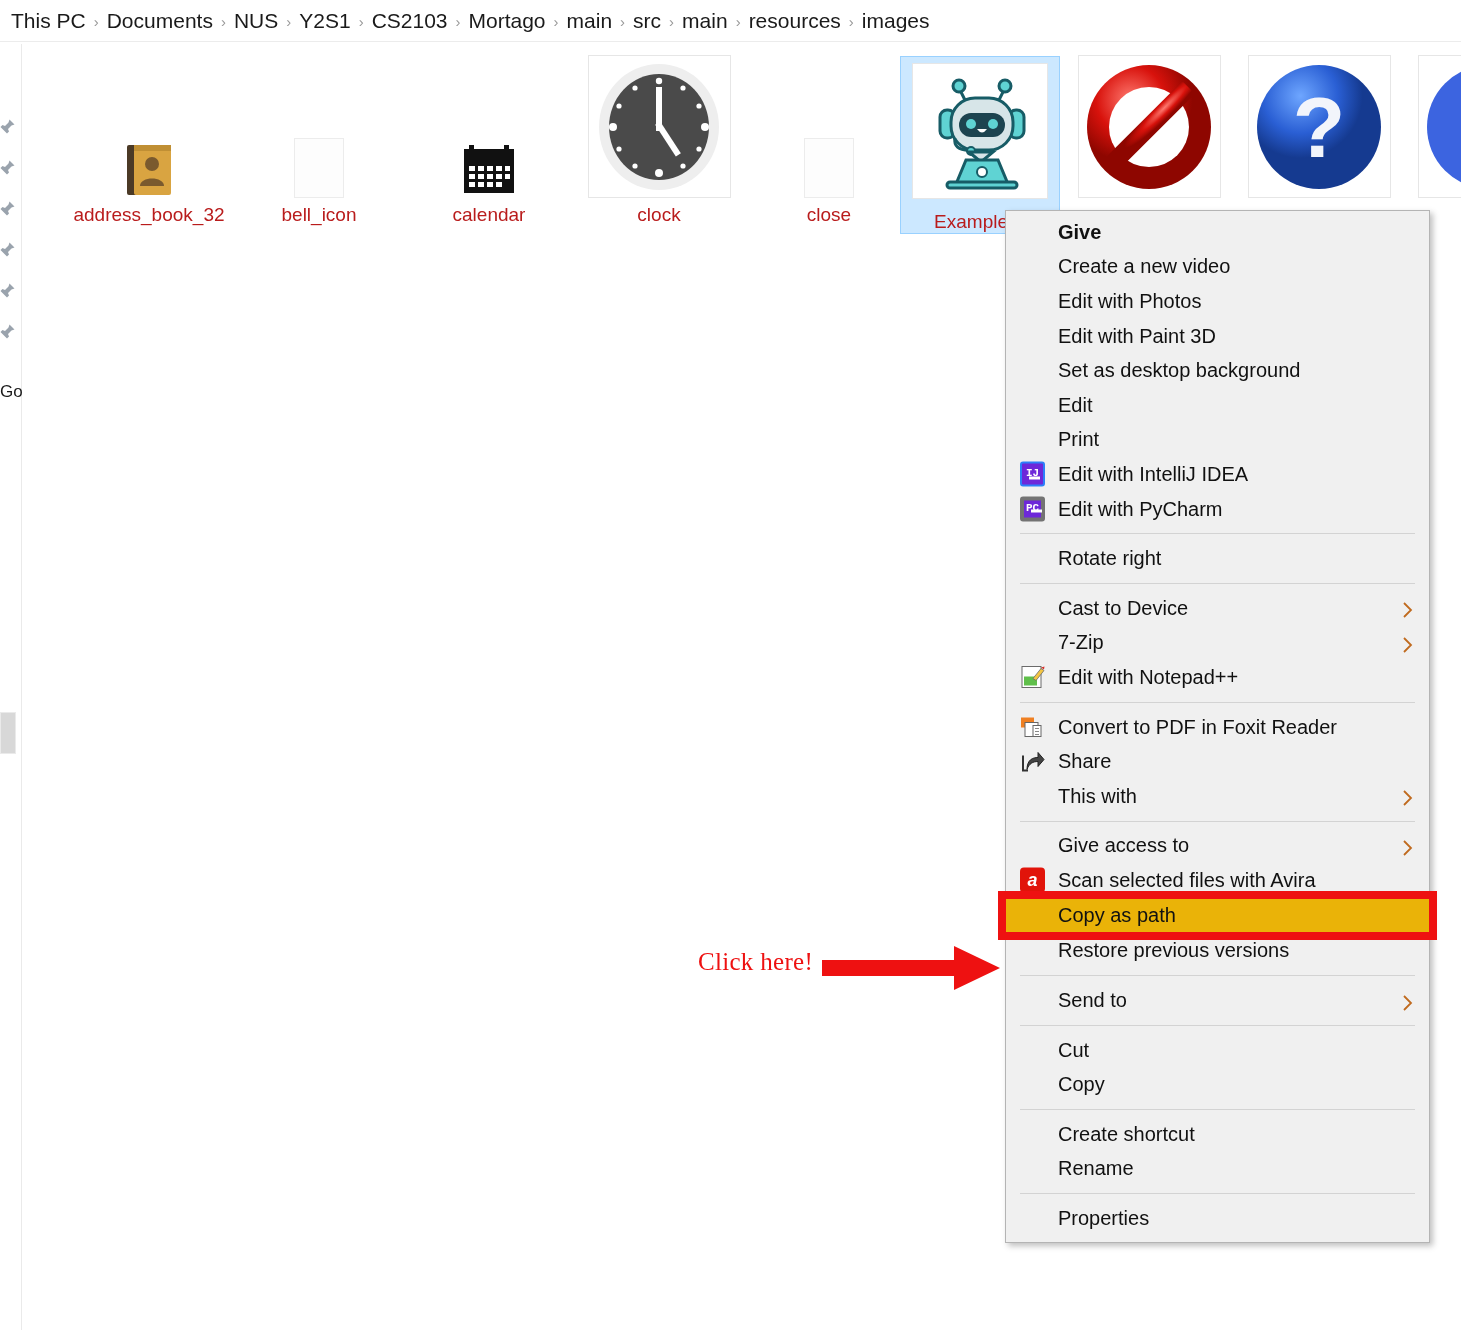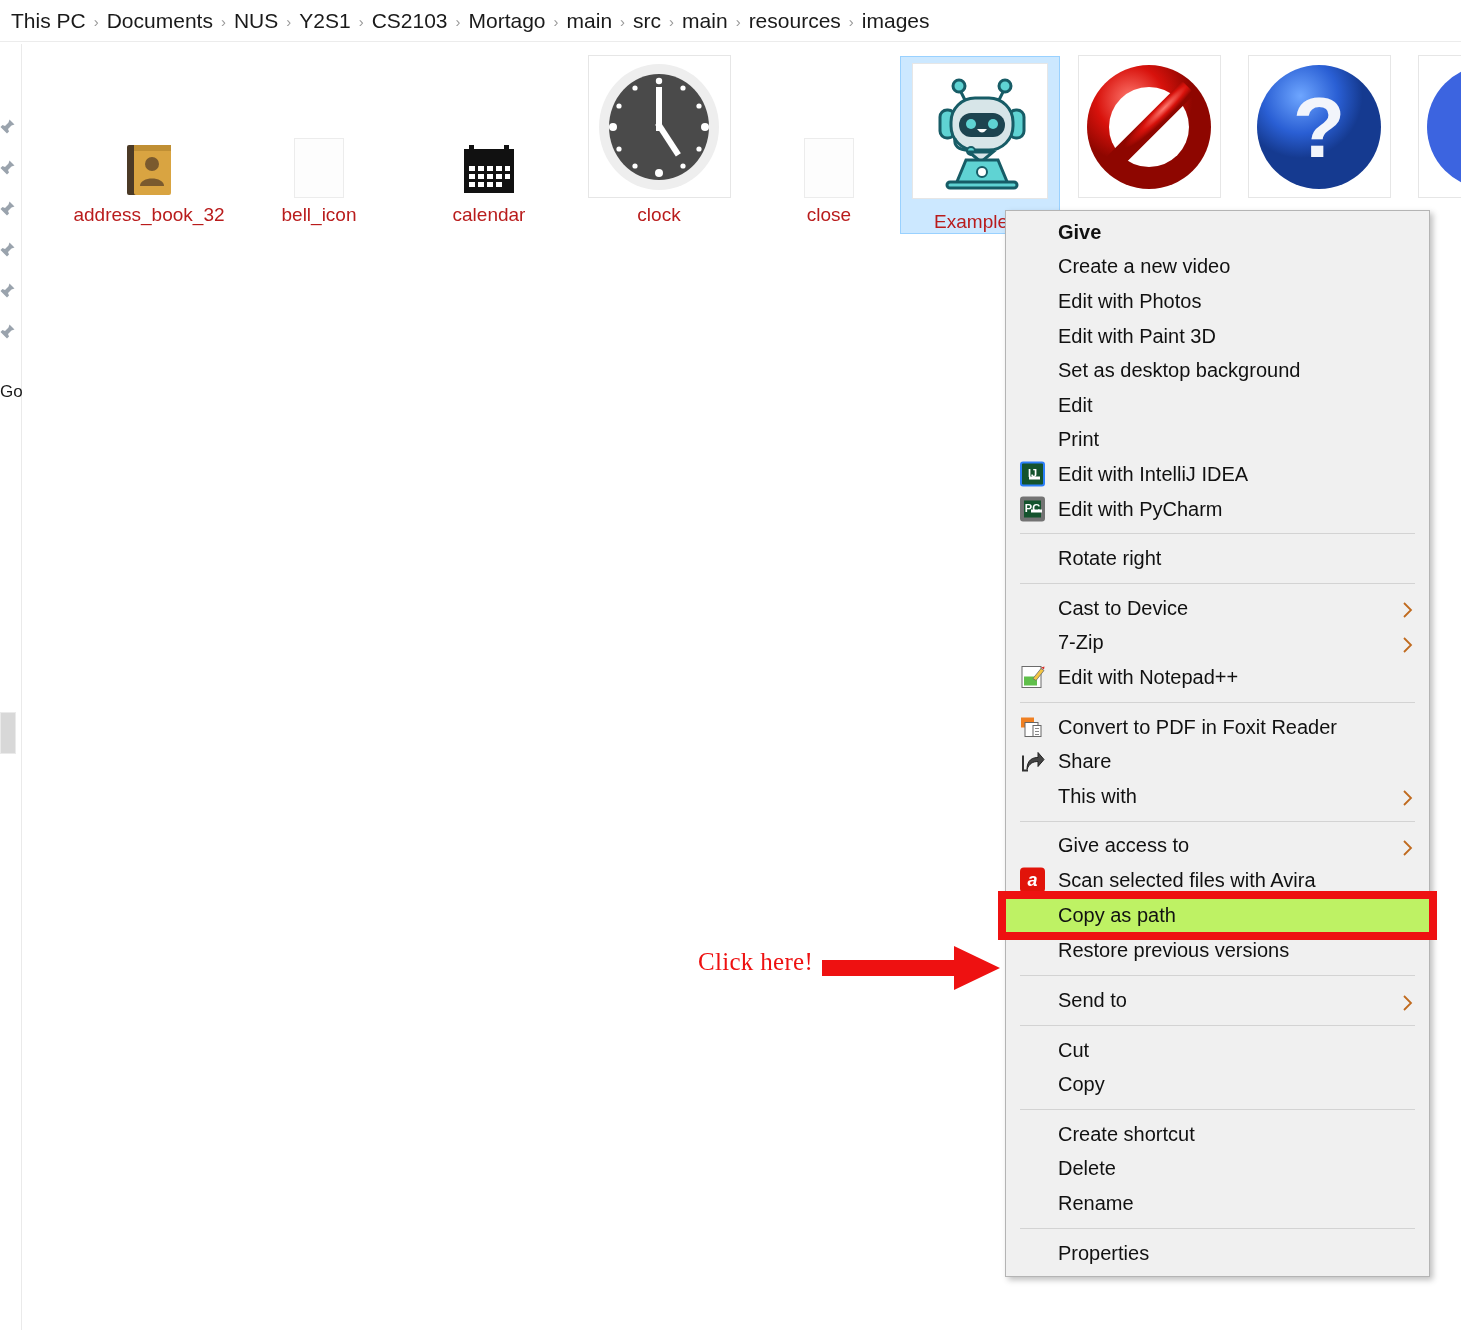--- a/index.html
+++ b/index.html
@@ -87,34 +87,34 @@
     width:10px; height:16px;
   }
   .mi .mi-icon {
     position:absolute; left:14px; top:50%; transform:translateY(-50%);
     width:25px; height:25px;
   }
   .sep { height:1px; background:#d3d3d3; margin:7px 14px 7px 14px; }
 
   
   .mi.highlight {
-    background:#bef264;
+    background:#eab308;
     outline: 8px solid #ee1111;
     outline-offset: 0px;
     z-index: 5;
     height: 33px;
     margin: 1px 0 2px 0;
   }
 
   
   .ide-ic {
-    width:25px;height:25px;border-radius:3px;background:#14532d;
+    width:25px;height:25px;border-radius:3px;background:#6d28d9;
     display:flex;align-items:center;justify-content:center;
     font-size:11px;font-weight:700;color:#fff;
-    font-family:Liberation Sans, sans-serif;
+    font-family:Liberation Mono, monospace;
   }
   .ide-ic.ij { border:2px solid #2d7ff9; }
   .ide-ic.pc { border:4px solid #737373; }
   .ide-ic span { transform: translateY(-2px); }
   .ide-ic::after {
     content:""; position:absolute; bottom:5px; left:7px;
     width:11px; height:3px; background:#fff;
   }
   .ide-wrap { position:relative; }
 
@@ -462,23 +462,20 @@
         <span>Cut</span>
       </div>
       <div class="mi">
         <span>Copy</span>
       </div>
       <div class="sep"></div>
       <div class="mi">
         <span>Create shortcut</span>
       </div>
       <div class="mi">
-        <span>Delete</span>
-      </div>
-      <div class="mi">
         <span>Rename</span>
       </div>
       <div class="sep"></div>
       <div class="mi">
         <span>Properties</span>
       </div>
     </div>
 
   <div class="click-here">Click here!</div>
   <div class="arrow-annot">

